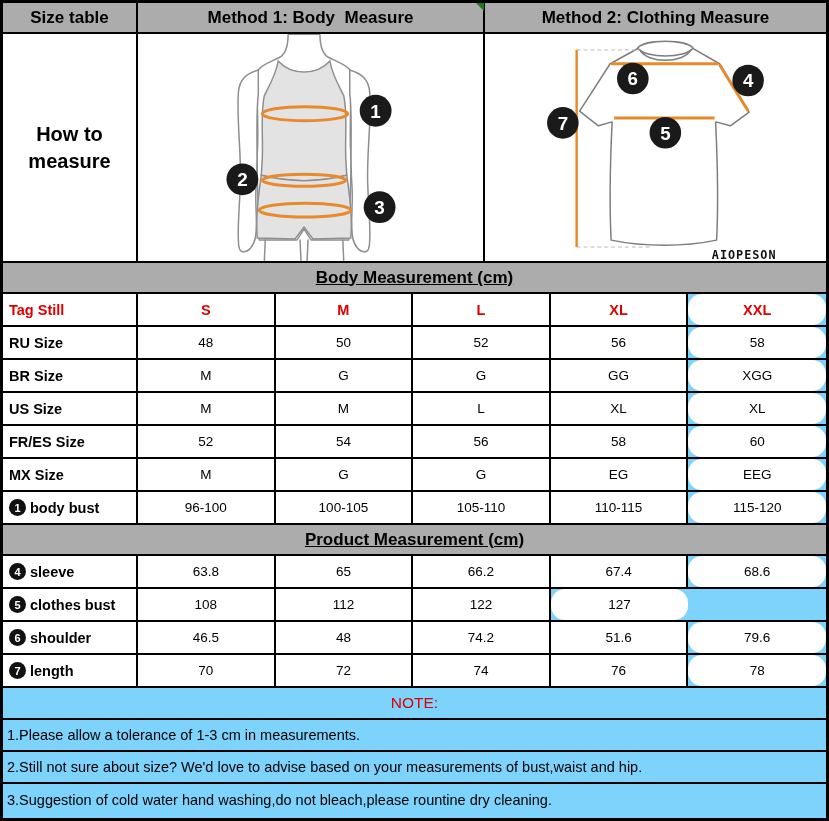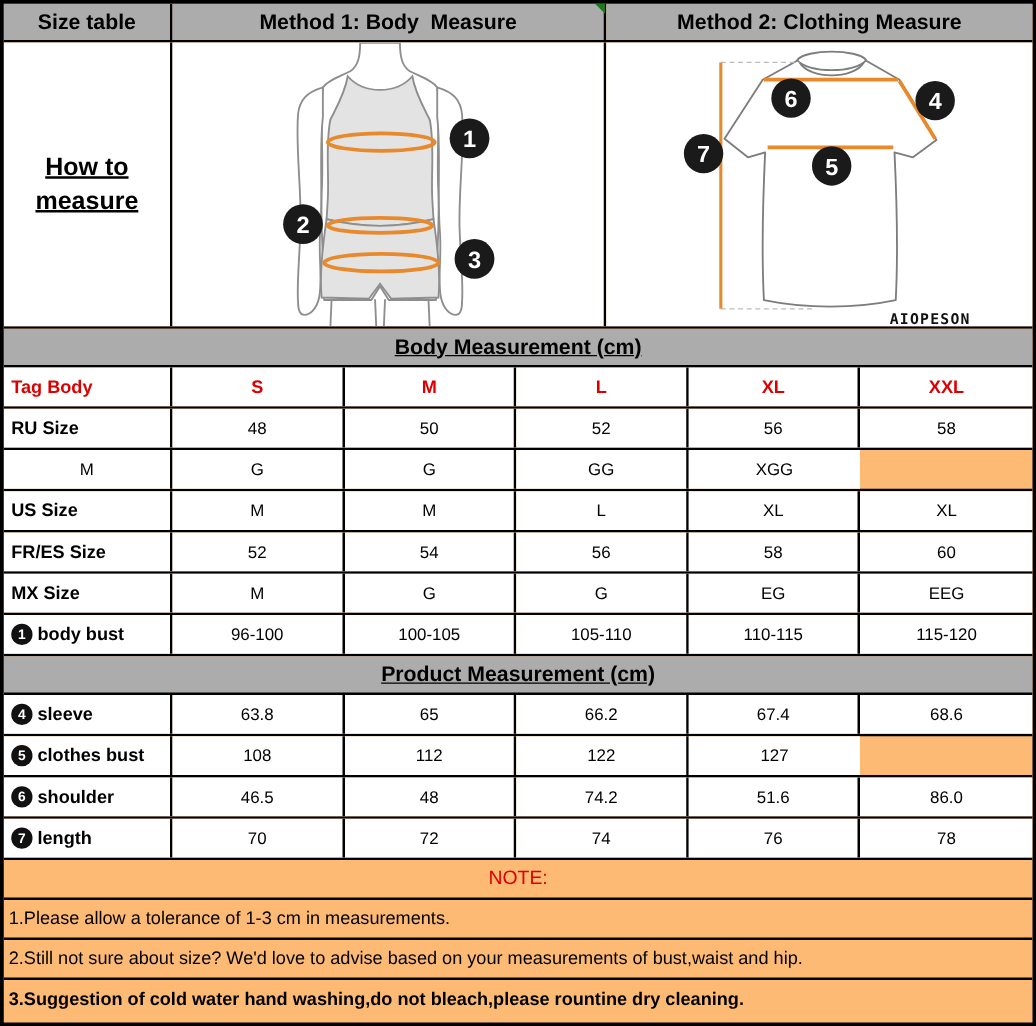--- a/index.html
+++ b/index.html
@@ -1,21 +1,21 @@
 <!DOCTYPE html>
 <html><head>
 <meta charset="utf-8">
 <style>
   * { margin:0; padding:0; box-sizing:border-box; }
   html,body { background:#ffffff; }
   body { font-family:"Liberation Sans","DejaVu Sans",sans-serif; color:#000; }
   .sheet {
     width:829px; height:821px;
     border:3px solid #000;
-    background:#fdba74;
+    background:#7dd3fc;
     display:flex; flex-direction:column;
     overflow:hidden;
   }
   .toprow { display:grid; grid-template-columns:135px 347px 1fr; height:31px; border-bottom:2px solid #000; }
   .toprow .cell {
     background:#acacac;
     display:flex; align-items:center; justify-content:center;
     font-weight:bold; font-size:17px;
     border-right:2px solid #000;
     position:relative;
@@ -40,59 +40,59 @@
     display:flex; align-items:center; justify-content:center;
     font-weight:bold; font-size:17px;
     border-bottom:2px solid #000;
     text-decoration:underline;
   }
   .trow { display:grid; grid-template-columns:135px repeat(5,1fr); height:33px; border-bottom:2px solid #000; }
   .trow .td {
     display:flex; align-items:center; justify-content:center;
     font-size:13.5px; border-right:2px solid #000; background:#fff;
   }
-  .trow .td:last-child { border-right:none; }
+  .trow .td:last-child { border-right:none;border-radius:14px; }
   .trow .td.lbl { justify-content:flex-start; padding-left:6px; font-weight:bold; font-size:14.5px; gap:4px; }
   .trow.red .td { color:#de0000; font-weight:bold; font-size:14.5px; }
   .num-circle {
     display:inline-flex; align-items:center; justify-content:center;
     width:17px; height:17px; border-radius:50%;
     background:#111; color:#fff; font-size:11px; font-weight:bold;
     flex:0 0 auto;
   }
   .num-circle:empty { display:none; }
   .note-title {
     height:32px; display:flex; align-items:center; justify-content:center;
     color:#de0000; font-size:15.5px; border-bottom:2px solid #000;
   }
   .note-line {
     height:32px; display:flex; align-items:center;
     padding-left:4px; font-size:14.5px; border-bottom:2px solid #000;
   }
-  .note-line:last-child { border-bottom:none;font-weight:bold; }
+  .note-line:last-child { border-bottom:none; }
   svg { display:block; }
   .marker-text { fill:#fff; font-weight:bold; font-size:19px; font-family:"Liberation Sans","DejaVu Sans",sans-serif; }
   .brand-text { fill:#111; font-weight:bold; font-size:12px; letter-spacing:1px; font-family:"DejaVu Sans Mono",monospace; }
 </style>
 </head>
 <body>
 
 <div class="sheet">
 
   <div class="toprow">
     <div class="cell">Size table</div>
     <div class="cell">
       <span>Method 1: Body  Measure</span>
       <span class="green-corner"></span>
     </div>
     <div class="cell">Method 2: Clothing Measure</div>
   </div>
 
   <div class="illusrow">
-    <div class="cell howto" style="white-space:pre-line;text-decoration:underline;">How to
+    <div class="cell howto" style="white-space:pre-line;">How to
 measure</div>
 
     <div class="cell">
       <svg width="345" height="229" viewBox="0 0 347 230">
         <g stroke="#8e8e8e" stroke-width="1.5" fill="#ffffff" stroke-linejoin="round" stroke-linecap="round">
 
           <path d="M151,0 C151,12 149,19 143,23 C133,28 124,31 121,36 C118,55 122,90 120,120 C119,150 122,180 122,207 L160,207 L167,196 L174,207 L212,207 C212,180 215,150 214,120 C212,90 216,55 213,36 C210,31 201,28 191,23 C185,19 183,12 183,0 Z"></path>
 
           <path d="M121,36 C108,40 102,46 101,58 C99,85 104,120 103,150 C102,175 100,195 101,208 C101,215 103,219 106,219 C111,219 116,214 118,205 C121,190 117,170 119,150 C121,118 118,85 121,60 Z"></path>
 
@@ -163,39 +163,42 @@
           <text class="marker-text" x="183" y="106" text-anchor="middle">5</text>
         </g>
         <text class="brand-text" x="263" y="227" text-anchor="middle">AIOPESON</text>
       </svg>
     </div>
   </div>
 
   <div class="band">Body Measurement (cm)</div>
 
   <div class="trow red">
-    <div class="td lbl">Tag Body</div>
+    <div class="td lbl">Tag Still</div>
     <div class="td">S</div>
     <div class="td">M</div>
     <div class="td">L</div>
     <div class="td">XL</div>
     <div class="td">XXL</div>
   </div>
 
   <div class="trow">
     <div class="td lbl">
         <span>RU Size</span>
       </div>
     <div class="td">48</div>
     <div class="td">50</div>
     <div class="td">52</div>
     <div class="td">56</div>
     <div class="td">58</div>
   </div>
   <div class="trow">
+    <div class="td lbl">
+        <span>BR Size</span>
+      </div>
     <div class="td">M</div>
     <div class="td">G</div>
     <div class="td">G</div>
     <div class="td">GG</div>
     <div class="td">XGG</div>
   </div>
   <div class="trow">
     <div class="td lbl">
         <span>US Size</span>
       </div>
@@ -262,21 +265,21 @@
   </div>
   <div class="trow">
     <div class="td lbl">
         <span class="num-circle">6</span>
         <span>shoulder</span>
       </div>
     <div class="td">46.5</div>
     <div class="td">48</div>
     <div class="td">74.2</div>
     <div class="td">51.6</div>
-    <div class="td">86.0</div>
+    <div class="td">79.6</div>
   </div>
   <div class="trow">
     <div class="td lbl">
         <span class="num-circle">7</span>
         <span>length</span>
       </div>
     <div class="td">70</div>
     <div class="td">72</div>
     <div class="td">74</div>
     <div class="td">76</div>

